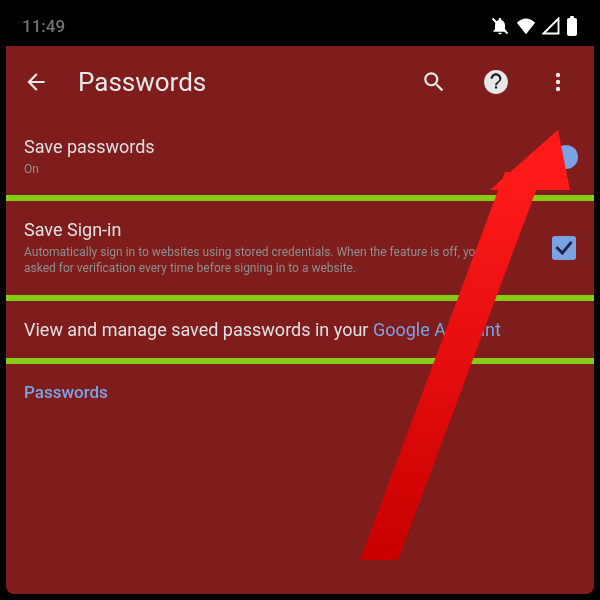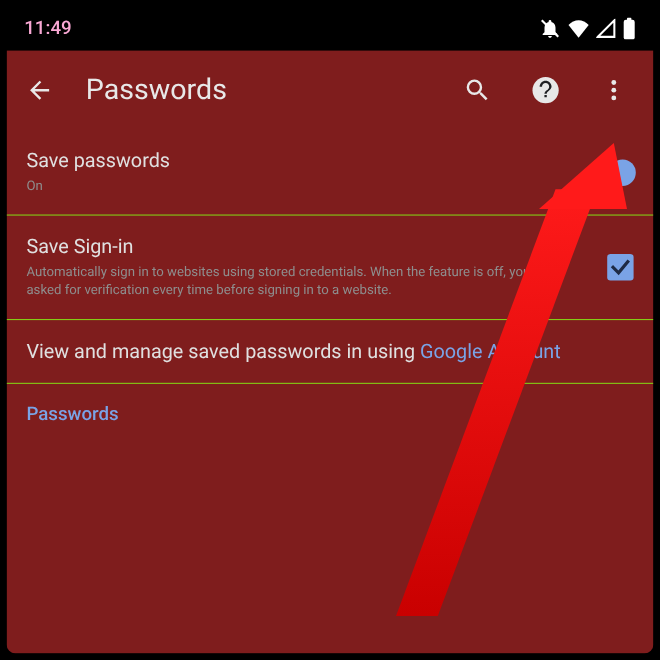--- a/index.html
+++ b/index.html
@@ -20,21 +20,21 @@
     background: #000;
   }
   .status-bar {
     height: 40px;
     background: #000;
     display: flex;
     align-items: center;
     padding: 0 16px;
     font-size: 17px;
     font-weight: 500;
-    color: #f9a8d4;
+    color: #737373;
   }
   .status-bar .spacer { flex: 1; }
   .status-icons { display: flex; align-items: center; gap: 6px; }
   .status-icons svg { display: block; }
   .app {
     background: #7f1d1d;
     height: calc(100% - 40px);
     display: flex;
     flex-direction: column;
   }
@@ -52,21 +52,21 @@
     flex: 1;
   }
   .icon-btn {
     width: 40px; height: 40px;
     display: flex; align-items: center; justify-content: center;
     border-radius: 50%;
   }
   .content { flex:1; }
   .section {
     padding: 18px 18px;
-    border-bottom: 1px solid #84cc16;
+    border-bottom: 6px solid #84cc16;
   }
   .row { display: flex; align-items: center; gap: 16px; }
   .row-text { flex: 1; }
   .title1 { font-size: 18px; color: #e0e0e0; }
   .sub { font-size: 12px; color: #8e8e8e; margin-top: 4px; line-height: 1.35; }
   .toggle {
     width: 42px; height: 24px; position: relative;
   }
   .toggle-track {
     position: absolute; left: 0; top: 5px; width: 36px; height: 15px;
@@ -173,21 +173,21 @@
           <div class="checkbox">
             <svg width="20" height="20" viewBox="0 0 24 24" fill="none" stroke="#1e2a44" stroke-width="3.5" stroke-linecap="square">
                 <polyline points="4,12 10,18 20,6"></polyline>
               </svg>
           </div>
         </div>
       </div>
 
       <div class="section">
         <div class="title1">
-          <span>View and manage saved passwords in using </span><span class="link">Google Account</span>
+          <span>View and manage saved passwords in your </span><span class="link">Google Account</span>
         </div>
       </div>
 
       <div class="passwords-label">Passwords</div>
     </div>
   </div>
 </div>
 
 <svg class="arrow" viewBox="0 0 600 600">
   <defs>

